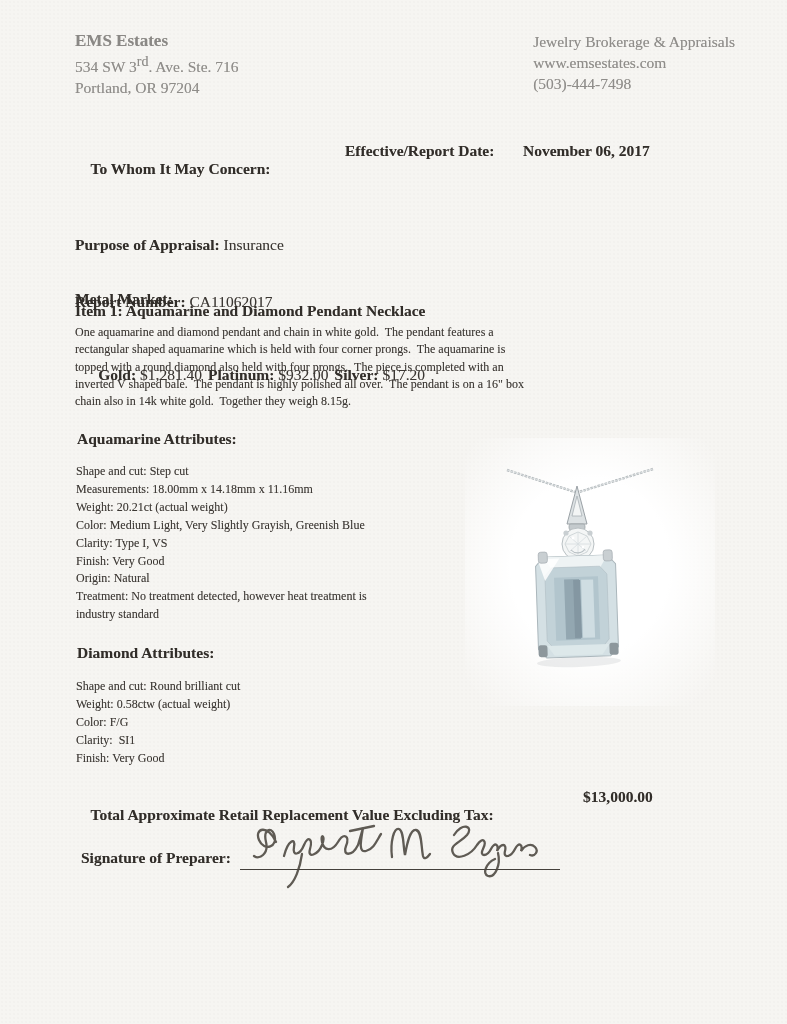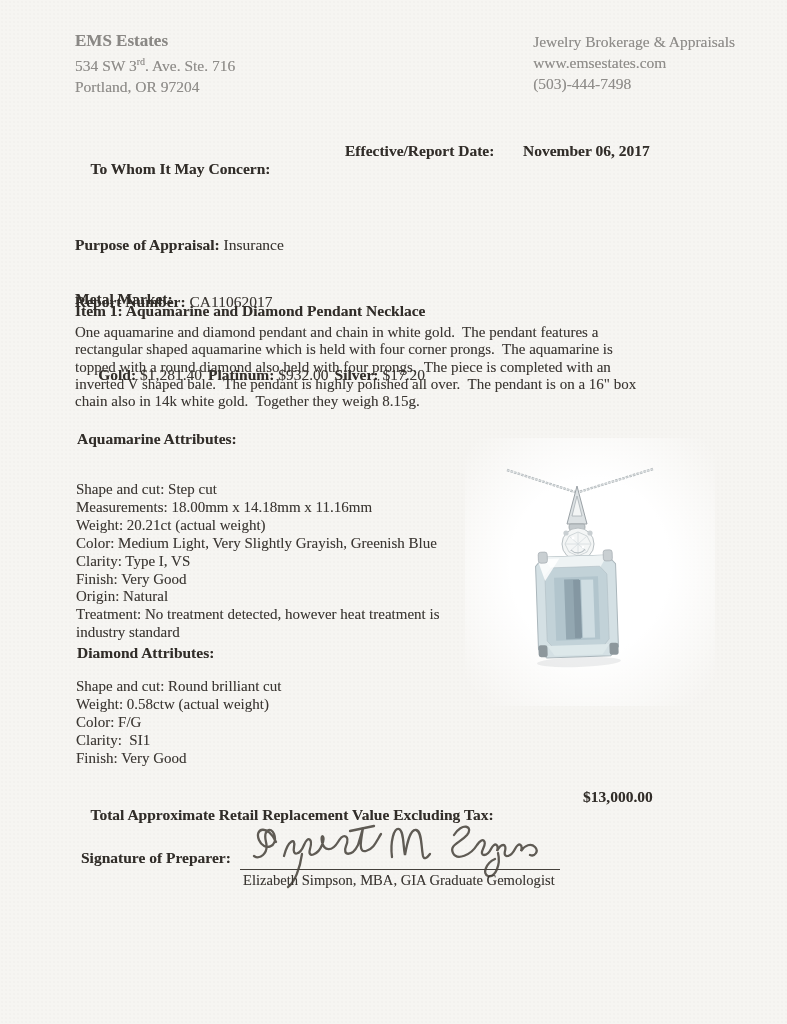--- a/index.html
+++ b/index.html
@@ -12,34 +12,34 @@
     color:#3b3733; overflow:hidden;
     text-shadow:0 0 0.5px rgba(70,64,58,0.35);
   }
   .b { font-weight:bold; color:#312d29; }
   .abs { position:absolute; }
   
   .hdr-left, .hdr-right { color:#8f8d8a; font-size:15.5px; line-height:21px; text-shadow:0 0 0.6px rgba(140,138,134,0.5); }
   .hdr-left { top:30px; left:75px; }
   .hdr-right { top:31px; right:52px; text-align:left; }
   .company { font-size:17px; font-weight:bold; color:#8a8885; }
-  sup { font-size:10px; }
+  sup { font-size:14px; }
   
-  .line15 { font-size:15px; white-space:pre; }
+  .line15 { font-size:12px; white-space:pre; }
   .line155 { font-size:15.5px; white-space:pre; }
   .salut-row { top:142px; left:75px; width:660px; height:20px; }
   .date-label { position:absolute; left:270px; top:0; }
   .date-value { position:absolute; left:448px; top:0; }
   .purpose-block { top:197px; left:75px; line-height:19px; }
   .metal-block { top:251px; left:75px; line-height:19px; }
   .metal-line span.v { margin-right:6px; }
   .item-block { top:302px; left:75px; }
   .desc { margin-top:4px; line-height:17.3px; }
   .aqua-head { top:430px; left:77px; }
-  .aqua-list { top:463px; left:76px; line-height:17.9px;margin-top:18px; }
+  .aqua-list { top:463px; left:76px; line-height:17.9px; }
   .dia-head { top:644px; left:77px; }
   .dia-list { top:677px; left:76px; line-height:18px; }
   .total-row { top:788px; left:75px; width:660px; height:22px; }
   .total-value { position:absolute; left:508px; top:0; }
   
   .sig-label { top:849px; left:81px; }
   .sig-line { top:869px; left:240px; width:320px; height:0; border-top:1.6px solid #44403b; }
   .sig-svg { top:816px; left:246px; }
   .sig-print { top:872px; left:243px; font-size:14.6px; white-space:pre; }
   
@@ -124,21 +124,20 @@
   <div class="abs sig-line"></div>
   <svg class="abs sig-svg" width="300" height="78" viewBox="0 0 300 78" fill="none" stroke="#4b463f" stroke-width="2.3" stroke-linecap="round" opacity="0.88">
     <path d="M30,26 C22,8 8,12 13,24 C18,36 33,31 28,18 C25,10 17,14 20,26 C23,38 13,44 8,40"></path>
     <path d="M38,40 C42,24 50,21 48,31 C46,41 54,39 58,29 C62,19 67,23 64,33 C61,43 72,39 76,29 C80,19 74,17 76,26 C78,35 86,36 92,26 C98,16 104,20 100,30 C96,40 106,41 112,29 L117,12 C115,24 112,37 120,35 C128,33 131,24 135,18"></path>
     <path d="M104,15 L128,10"></path>
     <path d="M56,38 C54,52 49,66 42,71"></path>
     <path d="M146,41 C144,26 148,11 153,13 C158,15 157,30 159,39 C161,28 164,13 170,14 C176,15 175,30 177,40 C178,44 181,42 184,38"></path>
     <path d="M208,19 C216,6 228,10 221,19 C214,27 203,29 207,37 C211,45 225,39 231,29 C237,20 241,25 237,33 C233,41 241,41 245,33 C249,25 253,29 251,35 C255,27 261,27 259,35 C257,43 265,41 269,33 C273,25 277,29 275,35 C279,29 285,27 289,31 C293,35 289,41 284,39"></path>
     <path d="M252,37 C255,49 249,62 242,60 C236,58 240,47 249,43"></path>
   </svg>
-  <div class="abs sig-print">Elizabeth Simpson, MBA, GIA Graduate Gemologist</div>
 
   <div class="abs photo">
     <svg width="250" height="268" viewBox="0 0 250 268">
 
       <g>
         <path d="M42,32 L110,54" stroke="#b2b8bb" stroke-width="2.4" stroke-dasharray="2.6,1.1" fill="none"></path>
         <path d="M188,31 L114,54" stroke="#b2b8bb" stroke-width="2.4" stroke-dasharray="2.6,1.1" fill="none"></path>
         <path d="M42,32 L110,54 M188,31 L114,54" stroke="#e3e7e8" stroke-width="0.8" fill="none"></path>
       </g>
 

